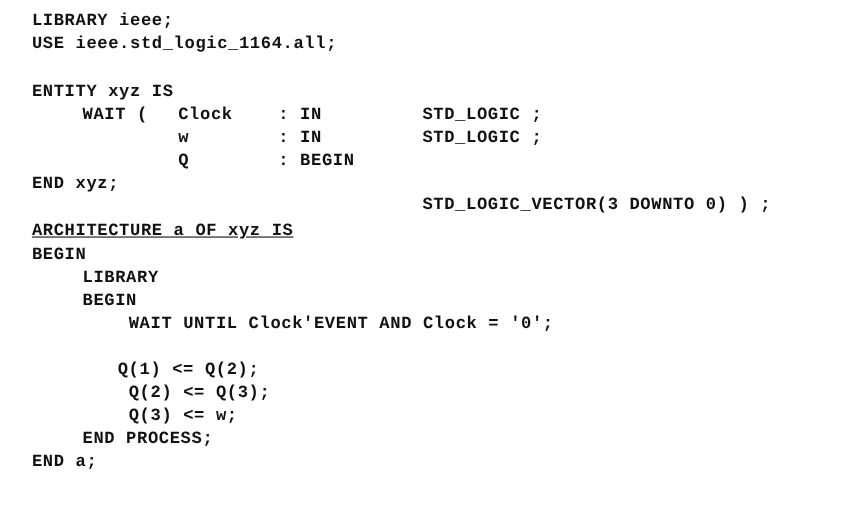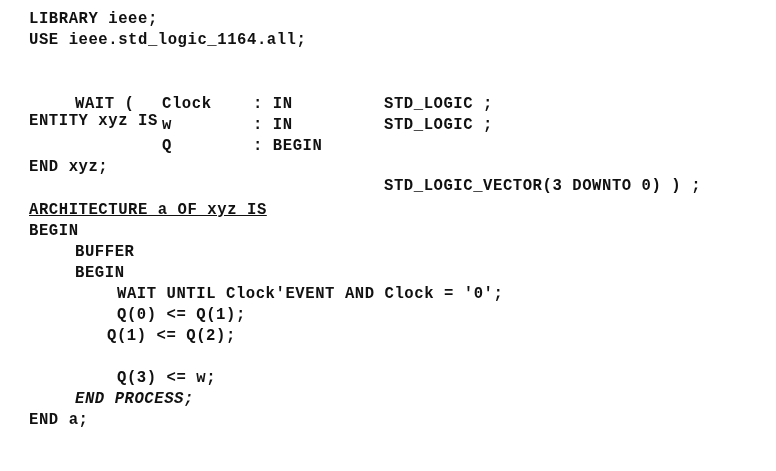--- a/index.html
+++ b/index.html
@@ -33,44 +33,44 @@
     }
   </style>
 </head>
 <body>
 
 <div class="code">
 
   <div class="ln" style="left:29px; top:10px;">LIBRARY ieee;</div>
   <div class="ln" style="left:29px; top:31px;">USE ieee.std_logic_1164.all;</div>
 
-  <div class="ln" style="left:29px; top:74px;margin-top:38px;">ENTITY xyz IS</div>
+  <div class="ln" style="left:29px; top:74px;">ENTITY xyz IS</div>
 
   <div class="ln" style="left:75px; top:95px;">WAIT (</div>
 
   <div class="ln" style="left:162px; top:95px;">Clock</div>
   <div class="ln" style="left:253px; top:95px;">: IN</div>
   <div class="ln" style="left:384px; top:95px;">STD_LOGIC ;</div>
 
   <div class="ln" style="left:162px; top:116px;">w</div>
   <div class="ln" style="left:253px; top:116px;">: IN</div>
   <div class="ln" style="left:384px; top:116px;">STD_LOGIC ;</div>
 
   <div class="ln" style="left:162px; top:137px;">Q</div>
   <div class="ln" style="left:253px; top:137px;">: BEGIN</div>
   <div class="ln" style="left:384px; top:137px;margin-top:40px;">STD_LOGIC_VECTOR(3 DOWNTO 0) ) ;</div>
 
   <div class="ln" style="left:29px; top:158px;">END xyz;</div>
 
   <div class="ln" style="left:29px; top:201px;text-decoration:underline;">ARCHITECTURE a OF xyz IS</div>
   <div class="ln" style="left:29px; top:222px;">BEGIN</div>
 
-  <div class="ln" style="left:75px; top:243px;">BUFFER</div>
+  <div class="ln" style="left:75px; top:243px;">LIBRARY</div>
   <div class="ln" style="left:75px; top:264px;">BEGIN</div>
 
   <div class="ln" style="left:117px; top:285px;">WAIT UNTIL Clock'EVENT AND Clock = '0';</div>
-  <div class="ln" style="left:117px; top:306px;">Q(0) &lt;= Q(1);</div>
   <div class="ln" style="left:107px; top:327px;">Q(1) &lt;= Q(2);</div>
+  <div class="ln" style="left:117px; top:348px;">Q(2) &lt;= Q(3);</div>
   <div class="ln" style="left:117px; top:369px;">Q(3) &lt;= w;</div>
 
-  <div class="ln" style="left:75px; top:390px;font-style:italic;">END PROCESS;</div>
+  <div class="ln" style="left:75px; top:390px;">END PROCESS;</div>
   <div class="ln" style="left:29px; top:411px;">END a;</div>
 </div>
 
 </body></html>

